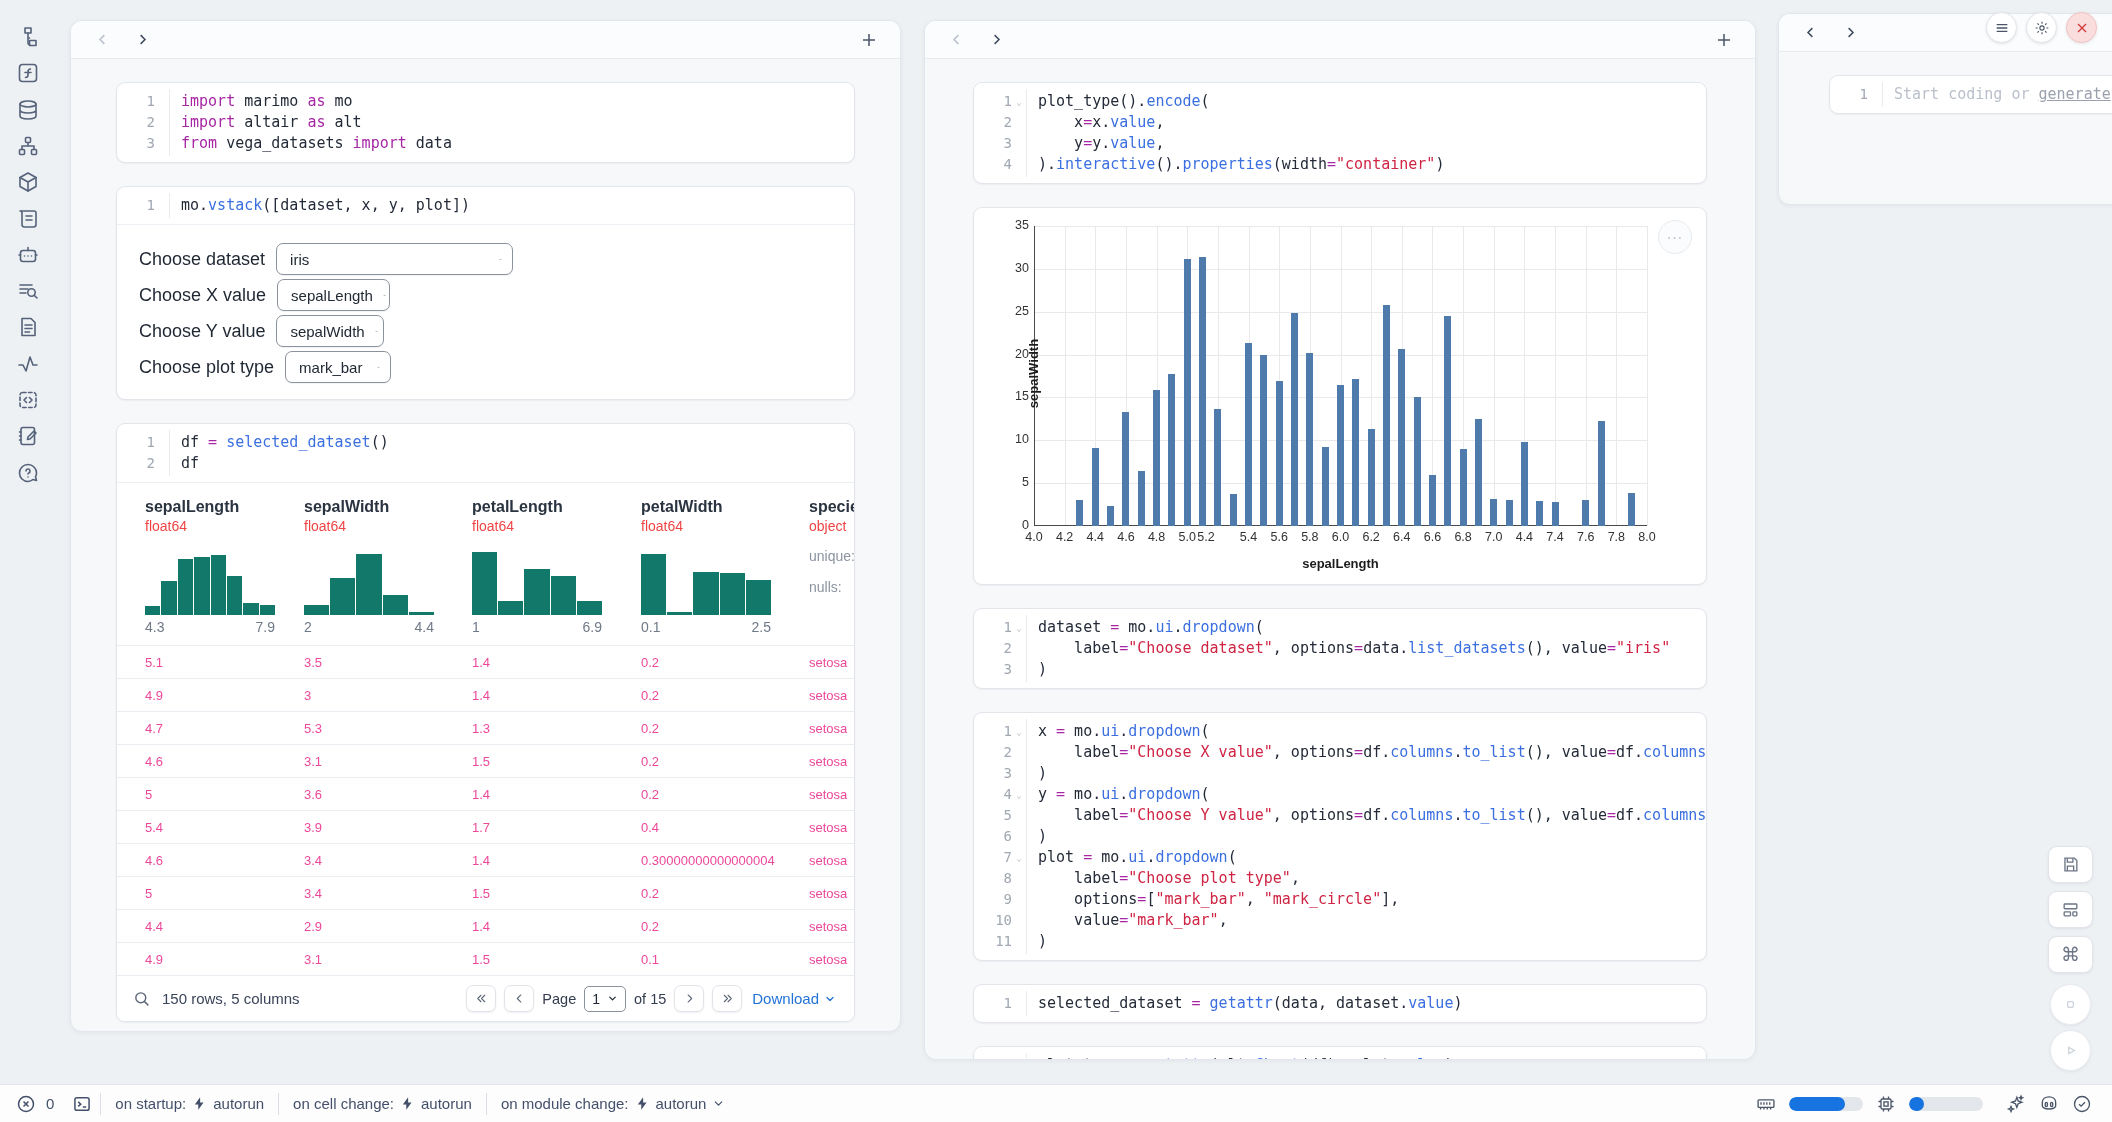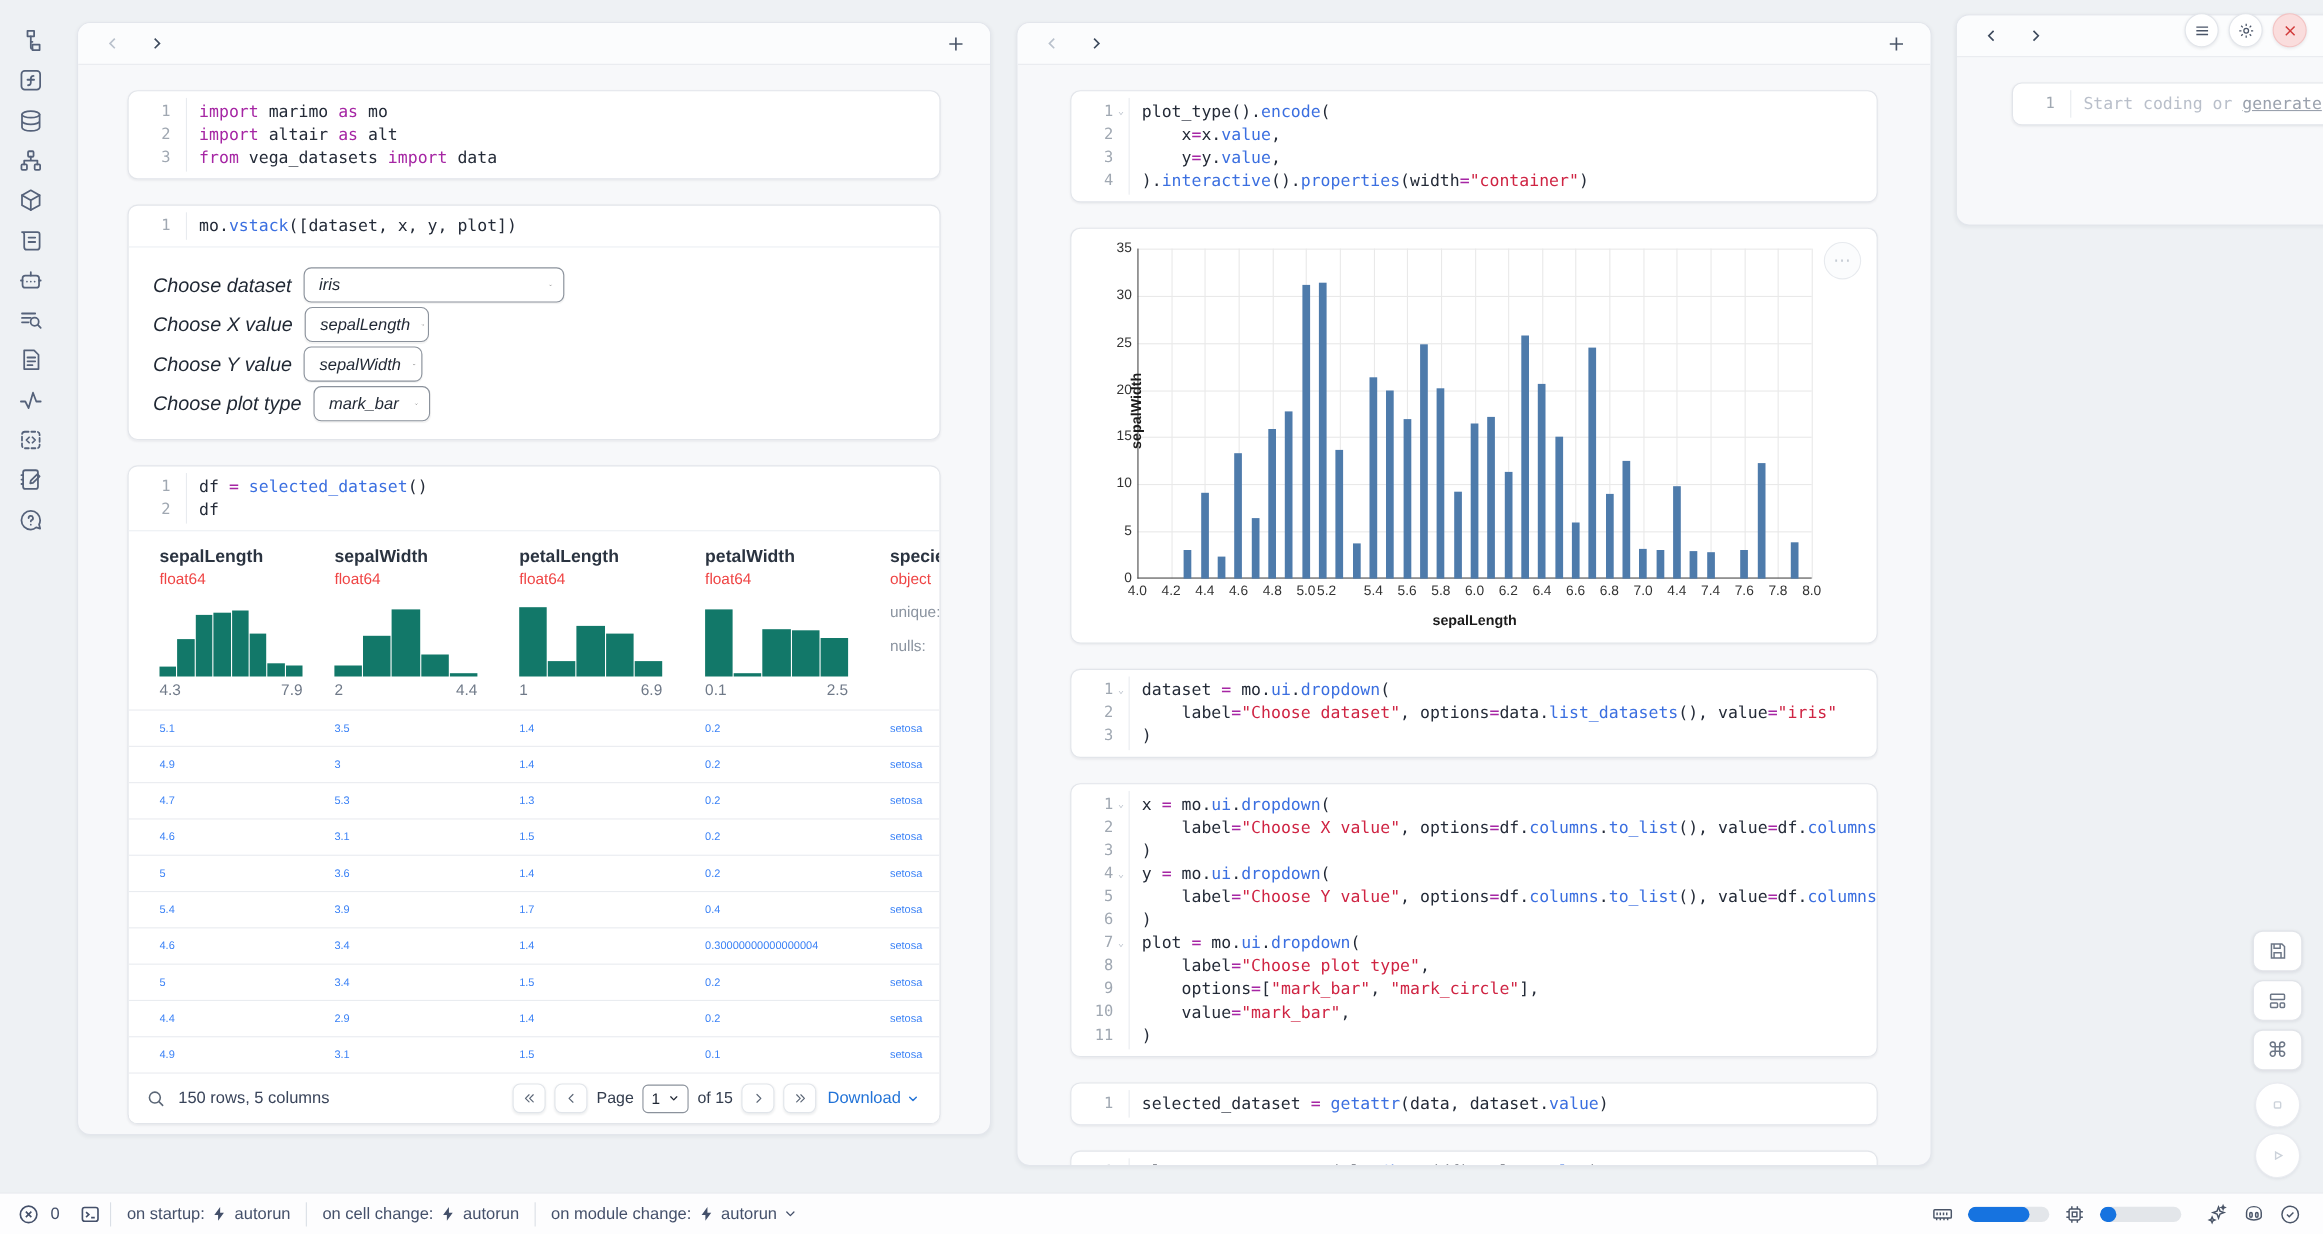--- a/index.html
+++ b/index.html
@@ -34,37 +34,37 @@
   .code .gsep { position:absolute; left:52px; top:6px; bottom:6px; width:1px; background:#e8ebef; }
   .cline { display:flex; height:21px; line-height:21px; font-family:"DejaVu Sans Mono", monospace; font-size:15px; white-space:pre; }
   .ln { width:38px; text-align:right; color:#a0a8b2; font-size:14px; flex:0 0 38px; }
   .fold { width:14px; flex:0 0 14px; color:#b6bec8; font-size:9px; text-align:center; line-height:23px; }
   .ct { padding-left:12px; }
   .tok-kw { color:#a626a4; } .tok-fn { color:#3b6fe0; } .tok-st { color:#cf2443; }
   .tok-op { color:#a626a4; } .tok-tx { color:#242b38; }
   .tok-ph { color:#b9bfca; } .tok-phu { color:#9aa1ad; text-decoration:underline; }
 
   
-  .cell-output { border-top:1px solid #eceff3; padding:16px 22px 14px;font-style:italic; }
+  .cell-output { border-top:1px solid #eceff3; padding:16px 22px 14px; }
   .ctl-row { display:flex; align-items:center; height:36px; }
   .ctl-label { font-size:18px; color:#1f2733; margin-right:11px; }
   .ctl-select { display:flex; align-items:center; justify-content:space-between; height:32px; border:1px solid #8b929c; border-radius:7px; background:#fff; padding:0 10px 0 13px; font-size:15px; color:#222a36; box-shadow:0 1px 1px rgba(0,0,0,.05); cursor:pointer; }
   .ctl-select svg { width:13px; height:13px; color:#222; margin-left:10px; }
 
   
   .tbl { border-top:1px solid #eceff3; background:#fff; }
   .tbl-inner { padding:14px 0 0 28px; overflow:hidden; }
   .tbl-grid { display:grid; grid-template-columns:159px 168px 169px 168px 120px; }
   .th-name { font-size:16px; font-weight:bold; color:#2a3340; line-height:20px; white-space:nowrap; overflow:hidden; }
   .th-type { font-size:14px; color:#ef4444; line-height:18px; white-space:nowrap; overflow:hidden; }
   .hist { height:68px; margin-top:12px; display:flex; align-items:flex-end; gap:1px; width:130px; }
   .hist .hb { background:#127869; flex:1; }
   .hist-range { width:130px; display:flex; justify-content:space-between; font-size:14px; color:#6f7988; padding:4px 0 10px; }
   .sp-meta { font-size:14px; color:#8b94a0; line-height:19px; margin-top:12px; white-space:nowrap; overflow:hidden; }
-  .trow { display:grid; grid-template-columns:159px 168px 169px 168px 120px; border-top:1px solid #e9ecf0; height:33px; align-items:center; font-size:10px; color:#3b82f6; }
+  .trow { display:grid; grid-template-columns:159px 168px 169px 168px 120px; border-top:1px solid #e9ecf0; height:33px; align-items:center; font-size:13px; color:#ec4899; }
   .trow div { white-space:nowrap; overflow:hidden; }
   .tfoot { border-top:1px solid #e9ecf0; height:46px; display:flex; align-items:center; padding:0 18px 0 16px; }
   .tfoot .srch { width:17px; height:17px; color:#5b6676; margin-right:12px; }
   .tfoot-count { font-size:15px; color:#39445a; }
   .pager { margin-left:auto; display:flex; align-items:center; gap:8px; }
   .pg-btn { width:30px; height:27px; border:1px solid #e1e5ea; border-radius:7px; background:#fff; box-shadow:0 1px 2px rgba(16,24,40,.07); display:flex; align-items:center; justify-content:center; color:#5b6676; cursor:pointer; }
   .pg-btn svg { width:13px; height:13px; }
   .pg-label { font-size:14.5px; color:#333d4e; }
   .pg-select { height:26px; border:1px solid #8b929c; border-radius:5px; background:#fff; display:flex; align-items:center; padding:0 7px; font-size:14px; gap:7px; cursor:pointer; }
   .pg-select svg { width:11px; height:11px; }

